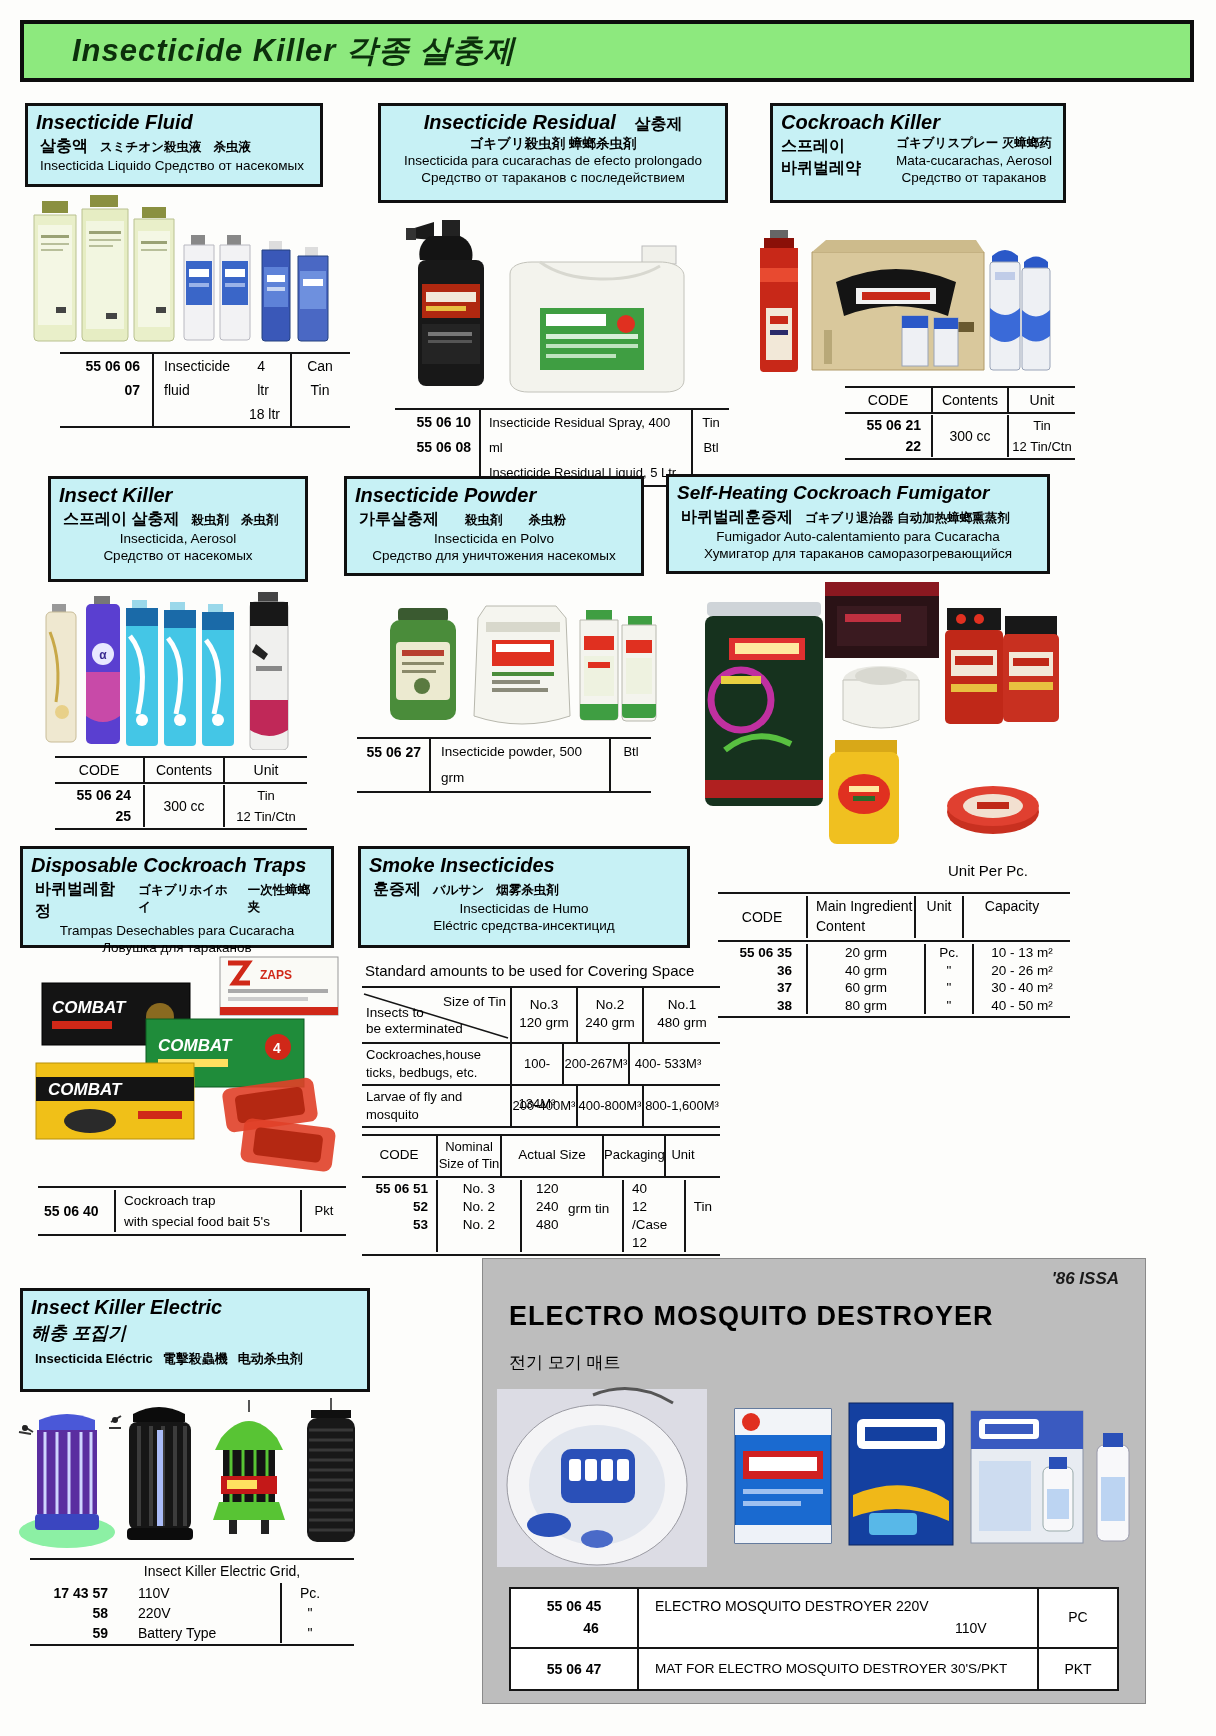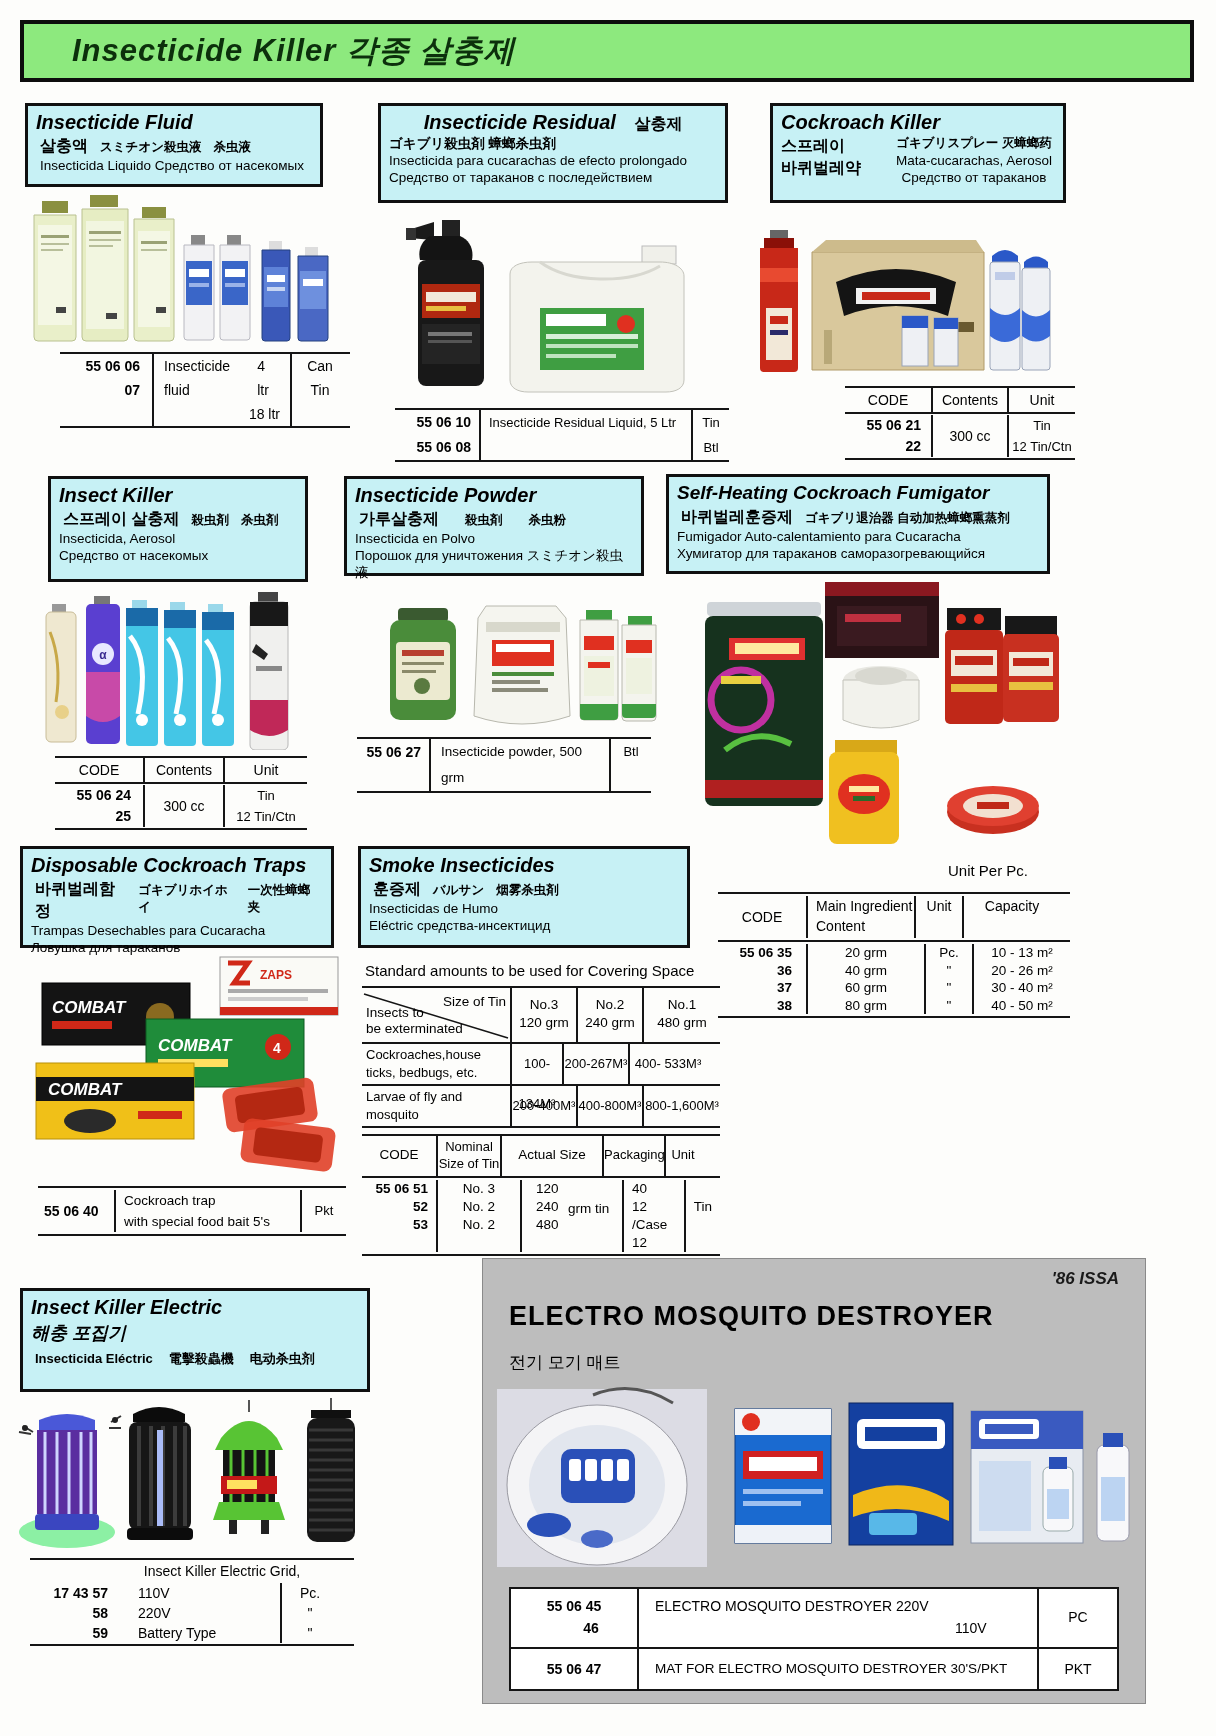--- a/index.html
+++ b/index.html
@@ -9,21 +9,21 @@
   .box{position:absolute;background:#c7f1f5;border:3px solid #101010;box-sizing:border-box;padding:3px 8px}
   .it{font-style:italic;font-weight:bold}
   .titlebar{position:absolute;left:20px;top:20px;width:1174px;height:62px;background:#8de97e;
             border:4px solid #0d0d0d;box-sizing:border-box;display:flex;align-items:center}
   .titlebar span{font-style:italic;font-weight:bold;font-size:31px;color:#0c300c;padding-left:48px;letter-spacing:1px}
   .sec-title{font-style:italic;font-weight:bold;font-size:20px;line-height:26px;white-space:nowrap}
   .hrow{display:flex;align-items:baseline;gap:12px;padding:0 4px}
   .ko{font-weight:bold;font-size:16px;line-height:22px}
   .ja{font-weight:bold;font-size:12.5px}
   .sm{font-size:13.5px;line-height:17px}
-  .cline{font-size:13.5px;line-height:17px}
+  .cline{text-align:center;font-size:13.5px;line-height:17px}
   .tbl{position:absolute;box-sizing:border-box;font-size:14px;line-height:24px}
   .bt{border-top:2px solid #151515}.bb{border-bottom:2px solid #151515}
   .bl{border-left:2px solid #151515}
   .fx{display:flex}.col{box-sizing:border-box}
   .ctr{text-align:center}.rt{text-align:right}
   .s13{font-size:13px;line-height:18px}.s135{font-size:13.5px}
   .code{font-weight:bold}
   .hcell{text-align:center;font-size:14px}
   .panel{position:absolute;left:482px;top:1258px;width:664px;height:446px;background:#bdbdbd;border:1px solid #8a8a8a;box-sizing:border-box}
   svg text{font-family:"Liberation Sans",sans-serif}
@@ -214,20 +214,21 @@
   </div>
 </div>
 
 <div class="tbl" style="left:395px;top:408px;width:334px;line-height:25px">
   <div class="fx bt bb">
     <div class="col rt" style="width:84px;padding-right:8px">
       <div class="code">55 06 10</div>
       <div class="code">55 06 08</div>
     </div>
     <div class="col bl s13" style="width:212px;padding:0 8px;line-height:25px">
+      <div>Insecticide Residual Spray, 400 ml</div>
       <div>Insecticide Residual Liquid, 5 Ltr</div>
     </div>
     <div class="col bl ctr s13" style="width:38px;line-height:25px">
       <div>Tin</div>
       <div>Btl</div>
     </div>
   </div>
 </div>
 
 <div class="tbl" style="left:845px;top:386px;width:230px">
@@ -261,21 +262,21 @@
 </div>
 
 <div class="box" style="left:344px;top:476px;width:300px;height:100px">
   <div class="sec-title">Insecticide Powder</div>
   <div class="hrow" style="gap:26px">
     <span class="ko">가루살충제</span>
     <span class="ja">殺虫剤</span>
     <span class="ja">杀虫粉</span>
   </div>
   <div class="cline">Insecticida en Polvo</div>
-  <div class="cline">Порошок для уничтожения スミチオン殺虫液</div>
+  <div class="cline">Средство для уничтожения насекомых</div>
 </div>
 
 <div class="box" style="left:666px;top:474px;width:384px;height:100px">
   <div class="sec-title" style="font-size:19px">Self-Heating Cockroach Fumigator</div>
   <div class="hrow">
     <span class="ko">바퀴벌레훈증제</span>
     <span class="ja">ゴキブリ退治器 自动加热蟑螂熏蒸剂</span>
   </div>
   <div class="cline">Fumigador Auto-calentamiento para Cucaracha</div>
   <div class="cline">Хумигатор для тараканов саморазогревающийся</div>
@@ -632,21 +633,21 @@
       <div>12 /Case</div>
       <div>12</div>
     </div>
     <div class="col bl ctr" style="width:36px;line-height:54px">Tin</div>
   </div>
 </div>
 
 <div class="box" style="left:20px;top:1288px;width:350px;height:104px">
   <div class="sec-title">Insect Killer Electric</div>
   <div class="ko it" style="font-size:18px;line-height:26px">해충 포집기</div>
-  <div class="hrow" style="gap:16px;margin-top:4px">
+  <div class="hrow" style="gap:10px;margin-top:4px">
     <span class="ja" style="font-size:13px">Insecticida Eléctric</span>
     <span class="ja" style="font-size:13px">電擊殺蟲機</span>
     <span class="ja" style="font-size:13px">电动杀虫剂</span>
   </div>
 </div>
 
 <svg class="abs" style="left:15px;top:1398px" width="352" height="154" viewBox="0 0 352 154">
   <g>
       <ellipse cx="52" cy="134" rx="48" ry="16" fill="#8cf0a4"></ellipse>
       <path d="M24 22 q28 -12 56 0 v10 h-56 z" fill="#4a58d8"></path>

